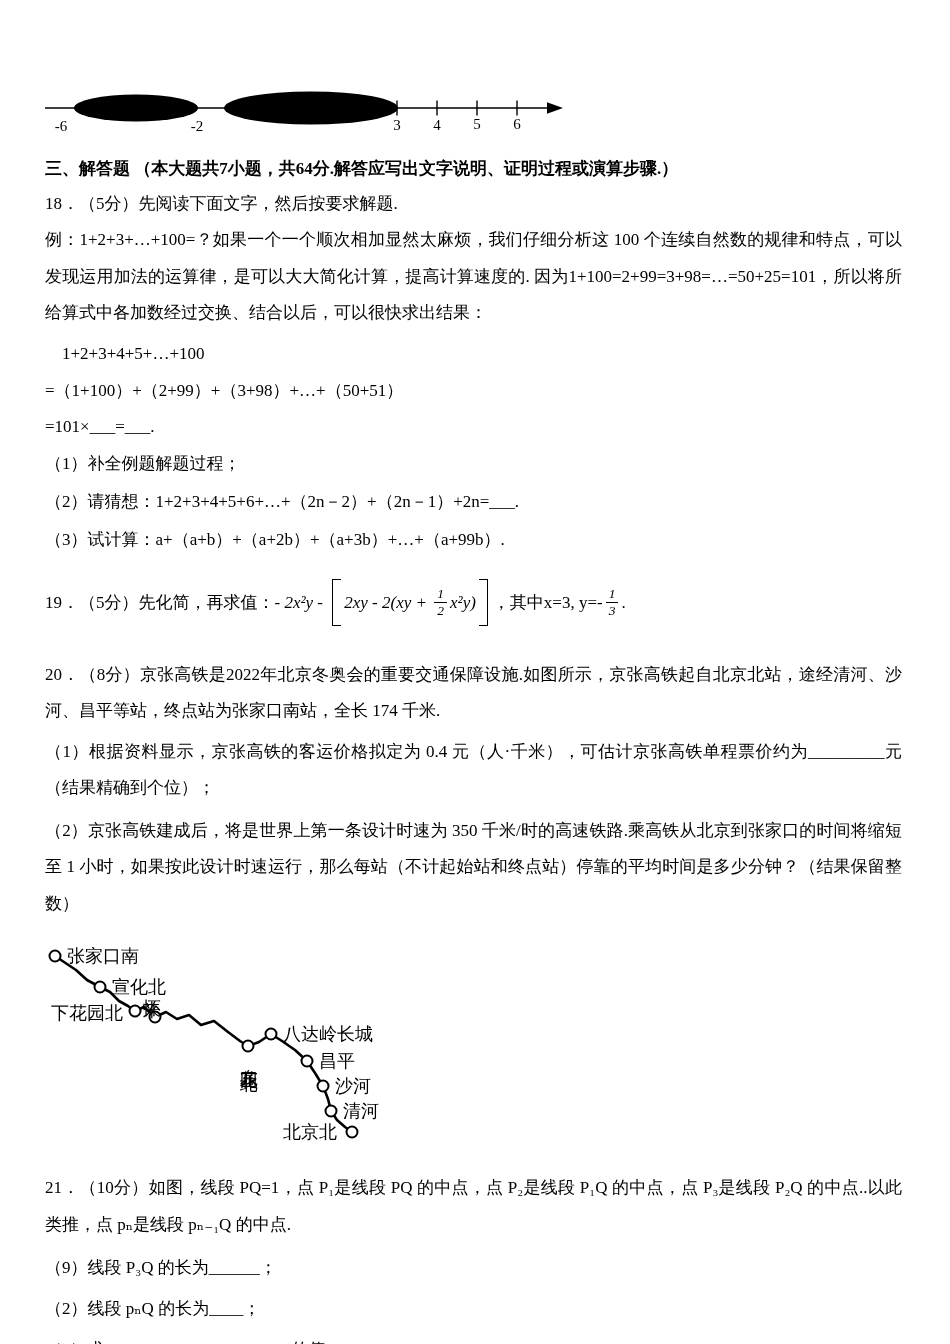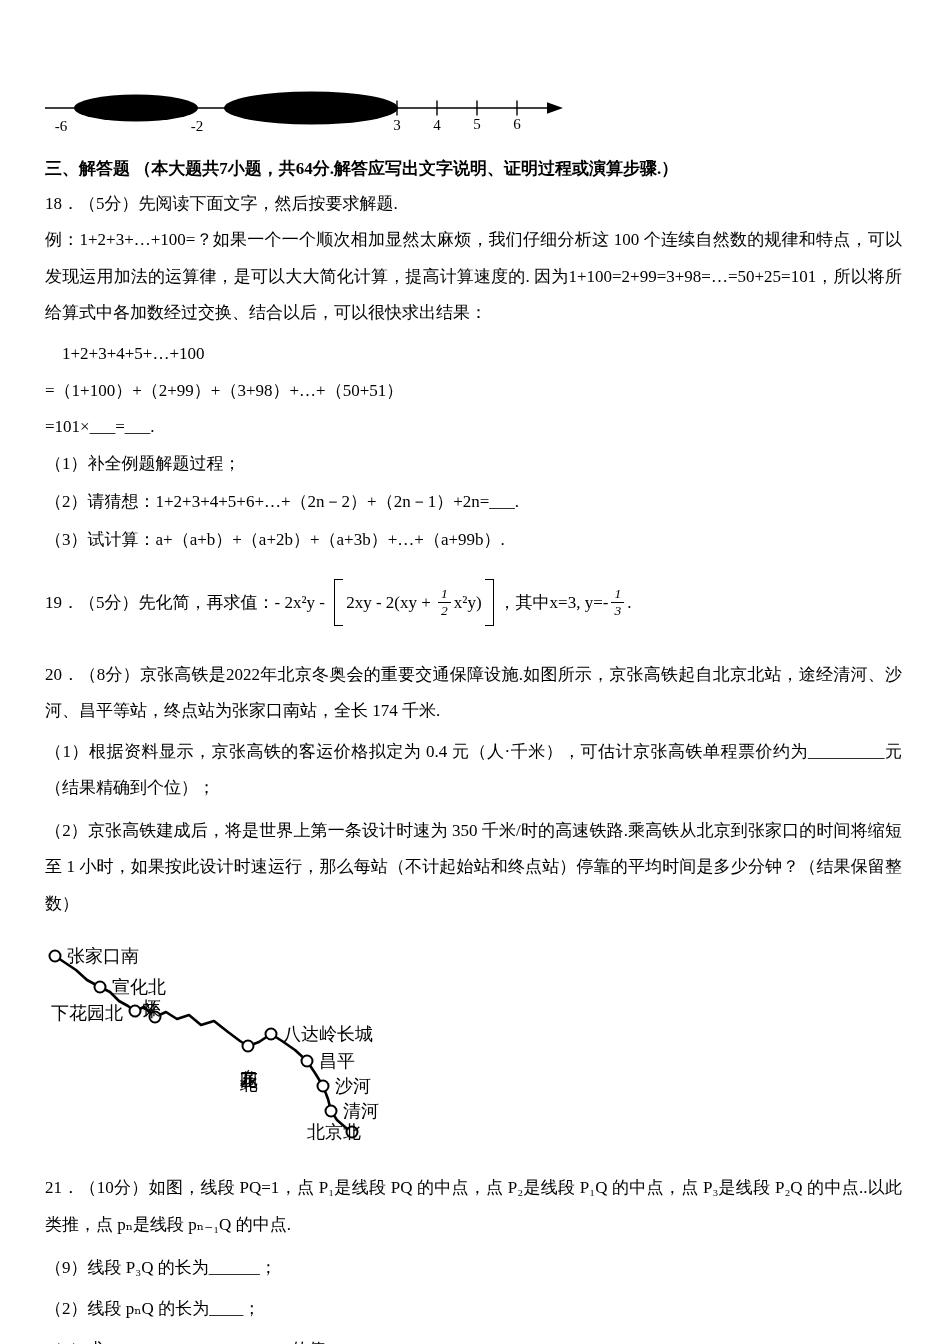--- a/index.html
+++ b/index.html
@@ -19,21 +19,21 @@
   .numberline { display: block; margin-left: -6px; }
   .numberline text { font-size: 15px; font-family: "Liberation Serif", "DejaVu Serif", serif; fill: #000; }
   .section { font-weight: bold; margin-top: 17px; }
   .qtitle { margin-top: 12px; }
   .para { text-align: justify; line-height: 2.15; margin-top: 7px; }
   .eq { margin-top: 15px; }
   .eq.first { margin-top: 12px; padding-left: 17px; }
   .item { margin-top: 15px; }
   .q19 { display: flex; align-items: center; margin-top: 24px; min-height: 56px; }
   .q19 > span { white-space: pre; }
-  .math { font-family: "Liberation Serif", "DejaVu Serif", serif; }
+  .math { font-style: italic; font-family: "Liberation Serif", "DejaVu Serif", serif; }
   .frac {
     display: inline-flex; flex-direction: column; align-items: center;
     font-size: 13.5px; line-height: 1.2; margin: 0 3px; font-style: italic;
   }
   .frac .num { border-bottom: 1px solid #000; padding: 0 3px; }
   .frac .den { padding: 0 3px; }
   .bracket { width: 9px; height: 47px; display: inline-block; flex: 0 0 auto; }
   .bracket.l { border-left: 1.6px solid #000; border-top: 1.6px solid #000; border-bottom: 1.6px solid #000; margin: 0 3px 0 5px; }
   .bracket.r { border-right: 1.6px solid #000; border-top: 1.6px solid #000; border-bottom: 1.6px solid #000; margin: 0 5px 0 3px; }
   .map { position: relative; width: 440px; height: 206px; margin: 24px 0 0 -5px; }
@@ -114,21 +114,21 @@
     </svg>
     <div class="stn" style="left:27px;  top:1px;">张家口南</div>
     <div class="stn" style="left:72px;  top:32px;">宣化北</div>
     <div class="stn" style="left:11px;  top:58px;">下花园北</div>
     <div class="stn vert" style="left:101px; top:38px;">怀来</div>
     <div class="stn vert" style="left:198px; top:108px;">东花园北</div>
     <div class="stn" style="left:243px; top:79px;">八达岭长城</div>
     <div class="stn" style="left:279px; top:106px;">昌平</div>
     <div class="stn" style="left:295px; top:131px;">沙河</div>
     <div class="stn" style="left:303px; top:156px;">清河</div>
-    <div class="stn" style="left:267px; top:177px;">北京北</div>
+    <div class="stn" style="left:243px; top:177px;">北京北</div>
   </div>
 
   <p class="para q21intro">21．（10分）如图，线段 PQ=1，点 P₁是线段 PQ 的中点，点 P₂是线段 P₁Q 的中点，点 P₃是线段 P₂Q 的中点..以此类推，点 pₙ是线段 pₙ₋₁Q 的中点.</p>
   <p class="item" style="margin-top:12px;">（9）线段 P₃Q 的长为______；</p>
   <p class="item" style="margin-top:18px;">（2）线段 pₙQ 的长为____；</p>
   <p class="item" style="margin-top:18px;">（3）求 PP₁+P₁P₂+P₂P₃+…+P₉P₁₀ 的值.</p>
 
 </div>
 
 </body></html>

